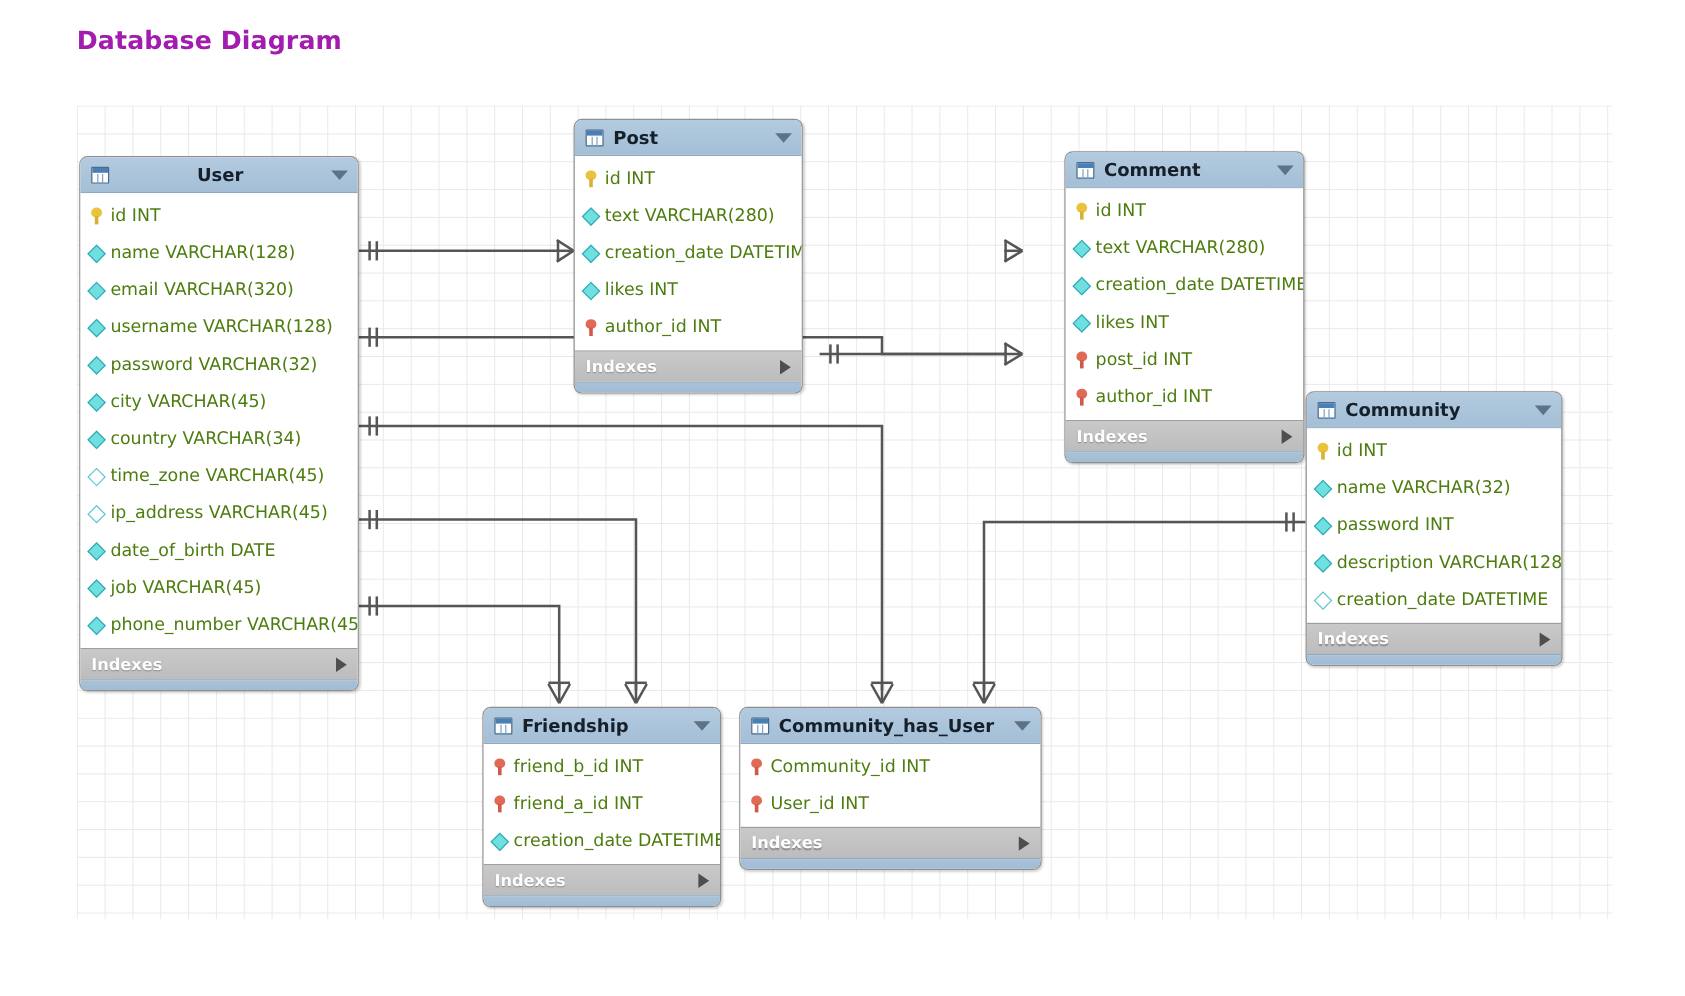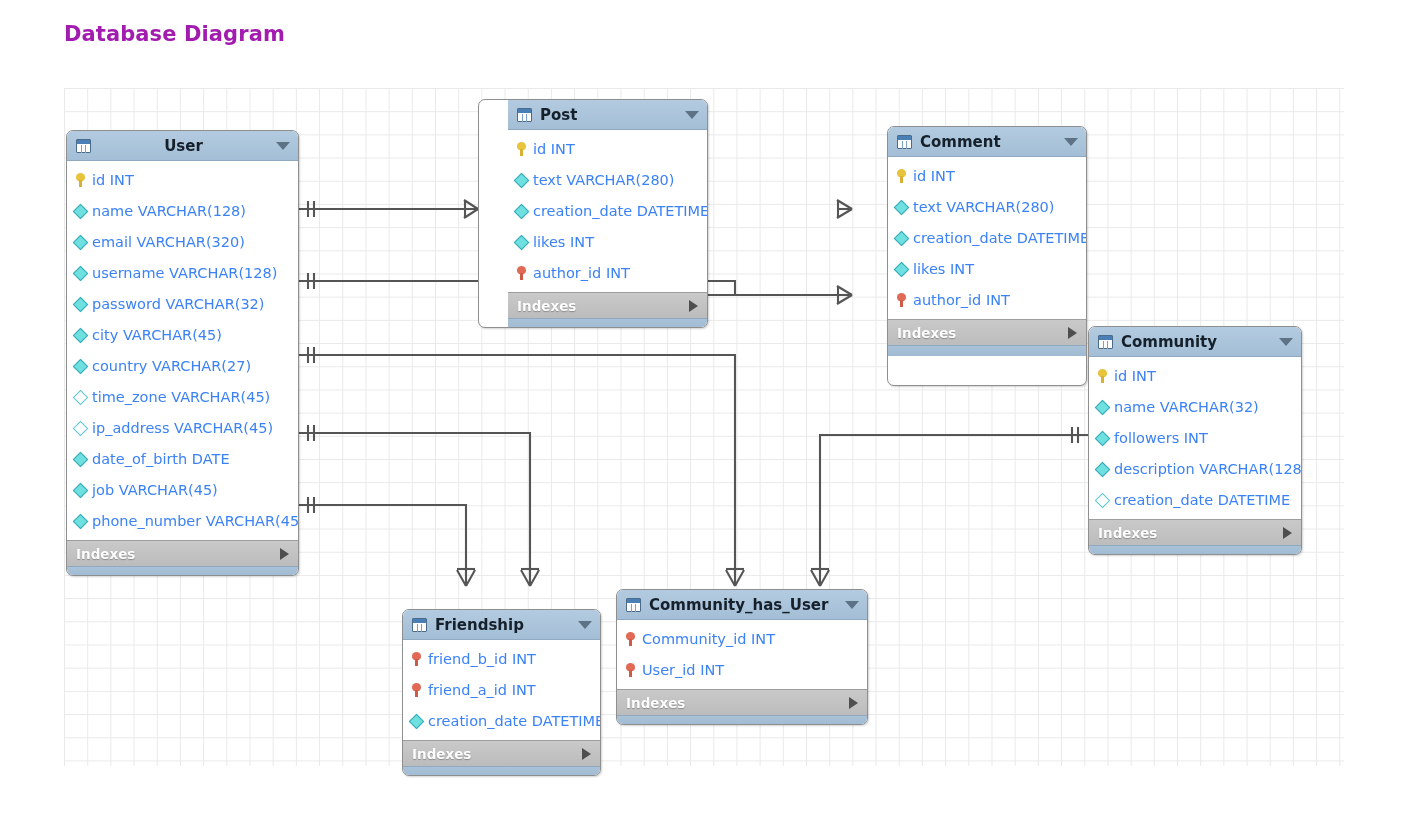--- a/index.html
+++ b/index.html
@@ -58,21 +58,21 @@
     content:"";position:absolute;left:0;top:0;right:0;height:4px;background:#4a7fb5;
   }
   .tbl-icon::after{
     content:"";position:absolute;left:4px;top:5px;width:1px;height:8px;
     background:#7ba2c6; box-shadow:4px 0 0 #7ba2c6;
   }
   .cols{ padding:3px 0 4px 0; background:#fff; }
   .col{
     display:flex; align-items:center; gap:6px;
     height:31px; padding:0 8px 0 8px;
-    font-size:14.5px; color:#3b82f6; white-space:nowrap;
+    font-size:14.5px; color:#4d7c0f; white-space:nowrap;
   }
   
   .ic{ width:11px; height:16px; flex:none; position:relative; }
   
   .ic.key::before{
     content:""; position:absolute; left:1px; top:1px; width:9px; height:8px;
     border-radius:50% 50% 45% 45%;
   }
   .ic.key::after{
     content:""; position:absolute; left:4px; top:8px; width:3px; height:7px;
@@ -244,21 +244,21 @@
         <div class="col">
           <span class="ic dia"></span>
           <span>password VARCHAR(32)</span>
         </div>
         <div class="col">
           <span class="ic dia"></span>
           <span>city VARCHAR(45)</span>
         </div>
         <div class="col">
           <span class="ic dia"></span>
-          <span>country VARCHAR(27)</span>
+          <span>country VARCHAR(34)</span>
         </div>
         <div class="col">
           <span class="ic dia null"></span>
           <span>time_zone VARCHAR(45)</span>
         </div>
         <div class="col">
           <span class="ic dia null"></span>
           <span>ip_address VARCHAR(45)</span>
         </div>
         <div class="col">
@@ -273,21 +273,21 @@
           <span class="ic dia"></span>
           <span>phone_number VARCHAR(45)</span>
         </div>
       </div>
       <div class="tbl-foot">
         <span class="foot-label">Indexes</span>
         <span class="foot-arrow"></span>
       </div>
       <div class="tbl-bottom"></div>
     </div>
-    <div class="tbl" style="left: 478px; top: 99px; width: 230px; height: 229px; padding-left: 29px;">
+    <div class="tbl" style="left: 478px; top: 99px; width: 191px; height: 229px;">
       <div class="tbl-head">
         <span class="tbl-icon"></span>
         <span class="tbl-name">Post</span>
         <span class="caret"></span>
       </div>
       <div class="cols">
         <div class="col">
           <span class="ic key pk"></span>
           <span>id INT</span>
         </div>
@@ -332,20 +332,24 @@
         <div class="col">
           <span class="ic dia"></span>
           <span>creation_date DATETIME</span>
         </div>
         <div class="col">
           <span class="ic dia"></span>
           <span>likes INT</span>
         </div>
         <div class="col">
           <span class="ic key fk"></span>
+          <span>post_id INT</span>
+        </div>
+        <div class="col">
+          <span class="ic key fk"></span>
           <span>author_id INT</span>
         </div>
       </div>
       <div class="tbl-foot">
         <span class="foot-label">Indexes</span>
         <span class="foot-arrow"></span>
       </div>
       <div class="tbl-bottom"></div>
     </div>
     <div class="tbl" style="left: 1088px; top: 326px; width: 214px; height: 229px;">
@@ -358,38 +362,38 @@
         <div class="col">
           <span class="ic key pk"></span>
           <span>id INT</span>
         </div>
         <div class="col">
           <span class="ic dia"></span>
           <span>name VARCHAR(32)</span>
         </div>
         <div class="col">
           <span class="ic dia"></span>
-          <span>followers INT</span>
+          <span>password INT</span>
         </div>
         <div class="col">
           <span class="ic dia"></span>
           <span>description VARCHAR(128)</span>
         </div>
         <div class="col">
           <span class="ic dia null"></span>
           <span>creation_date DATETIME</span>
         </div>
       </div>
       <div class="tbl-foot">
         <span class="foot-label">Indexes</span>
         <span class="foot-arrow"></span>
       </div>
       <div class="tbl-bottom"></div>
     </div>
-    <div class="tbl" style="left: 402px; top: 589px; width: 199px; height: 167px; margin-top: 20px;">
+    <div class="tbl" style="left: 402px; top: 589px; width: 199px; height: 167px;">
       <div class="tbl-head">
         <span class="tbl-icon"></span>
         <span class="tbl-name">Friendship</span>
         <span class="caret"></span>
       </div>
       <div class="cols">
         <div class="col">
           <span class="ic key fk"></span>
           <span>friend_b_id INT</span>
         </div>

